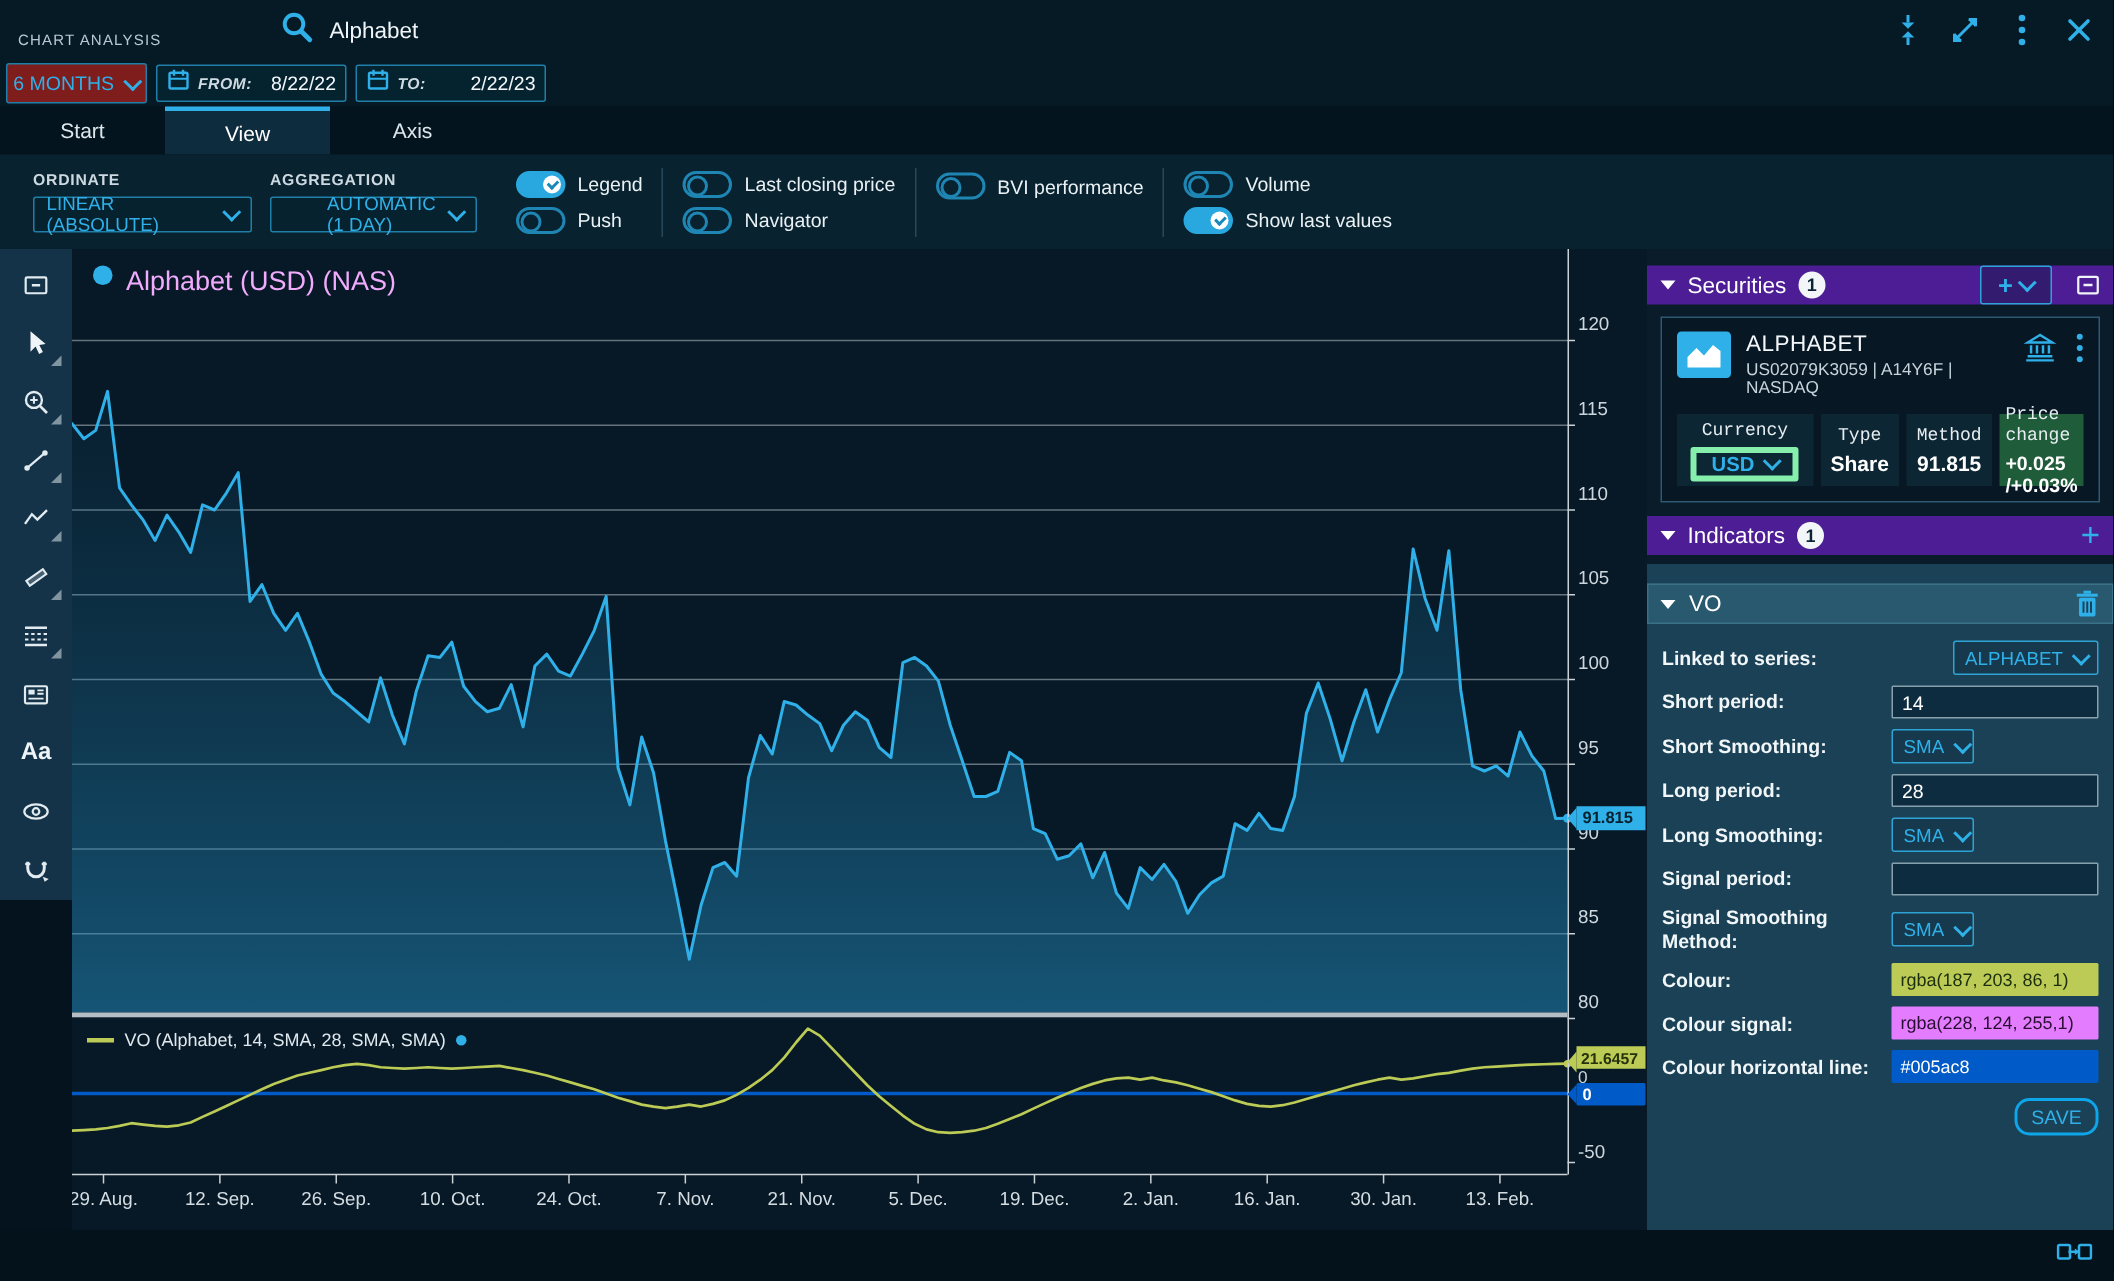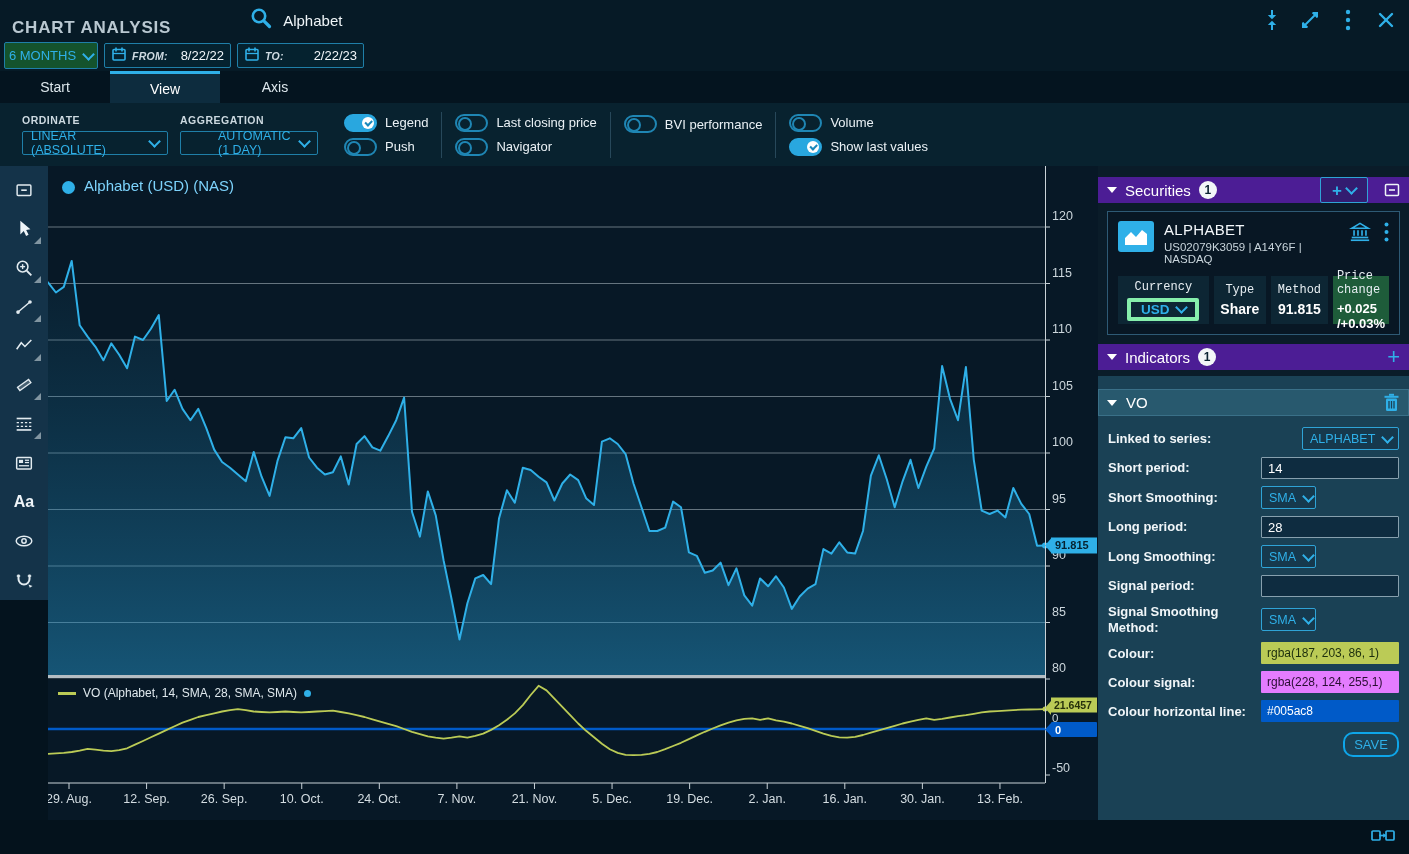--- a/index.html
+++ b/index.html
@@ -2,31 +2,31 @@
 <html><head>
 <meta charset="utf-8">
 <style>
   html,body{margin:0;padding:0;background:#000;}
   .app{position:relative;width:1409px;height:854px;background:#04131e;overflow:hidden;
        font-family:"Liberation Sans",sans-serif;color:#e8eff3;}
 
   
   .topbar{position:absolute;left:0;top:0;width:100%;height:40px;background:#061a26;
           display:flex;align-items:center;box-sizing:border-box;padding:0 12px;}
-  .app-title{font-size:17px;font-weight:bold;letter-spacing:.8px;color:#b9c8d1;margin-top:15px;}
+  .app-title{font-size:10px;font-weight:normal;letter-spacing:.8px;color:#b9c8d1;margin-top:15px;}
   .search-wrap{display:flex;align-items:center;gap:10px;margin-left:78px;}
   .search-value{font-size:15px;color:#eff5f8;}
   .win-controls{margin-left:auto;display:flex;align-items:center;gap:16px;}
   .win-controls .wicon{width:22px;height:22px;display:flex;align-items:center;justify-content:center;cursor:pointer;}
 
   
   .controls-row{position:absolute;left:0;top:40px;width:100%;height:31px;background:#061a26;
                 display:flex;align-items:center;gap:6px;box-sizing:border-box;padding-left:4px;}
   .range-btn{width:92px;height:25px;border:1px solid #1f7fa8;border-radius:2px;display:flex;
-             align-items:center;justify-content:center;gap:8px;color:#2fb0e8;font-size:13px;background:#14532d;}
+             align-items:center;justify-content:center;gap:8px;color:#2fb0e8;font-size:13px;background:#7f1d1d;}
   .date-box{width:127px;height:25px;border:1px solid #1f7fa8;border-radius:2px;display:flex;
             align-items:center;gap:5px;box-sizing:border-box;padding:0 6px;background:#05222f;}
   .date-label{font-size:10.5px;font-style:italic;font-weight:bold;color:#cfdbe2;letter-spacing:.3px;}
   .date-value{margin-left:auto;font-size:13px;color:#f2f7fa;}
 
   
   .tabs-row{position:absolute;left:0;top:71px;width:100%;height:32px;background:#04141f;display:flex;}
   .tab{width:110px;display:flex;align-items:center;justify-content:center;font-size:14px;color:#dde7ec;
        box-sizing:border-box;cursor:pointer;}
   .tab.active{background:#0d2c3e;border-top:3px solid #2fb0e8;color:#fff;}
@@ -54,22 +54,22 @@
            display:flex;flex-direction:column;align-items:center;box-sizing:border-box;padding-top:8px;gap:7px;}
   .tool{width:36px;height:32px;display:flex;align-items:center;justify-content:center;position:relative;cursor:pointer;}
   .tool.flyout::after{content:"";position:absolute;right:1px;bottom:1px;
         border-left:7px solid transparent;border-bottom:7px solid #8195a1;}
   .tool .aa{font-size:16px;font-weight:bold;color:#eef4f8;}
 
   
   .chart{position:absolute;left:48px;top:166px;width:1050px;height:654px;background:#071826;}
   .chart svg{position:absolute;left:0;top:0;}
   .chart svg text{font-family:"Liberation Sans",sans-serif;}
-  .legend-main{position:absolute;left:14px;top:11px;display:flex;align-items:flex-end;gap:9px;
-               font-size:15px;color:#7dd3fc;cursor:pointer;}
+  .legend-main{position:absolute;left:14px;top:11px;display:flex;align-items:flex-start;gap:9px;
+               font-size:18px;color:#f0abfc;cursor:pointer;}
   .legend-dot{width:13px;height:13px;border-radius:50%;background:#2fb0e8;}
   .legend-vo{position:absolute;left:10px;top:520px;display:flex;align-items:center;gap:7px;
              font-size:12px;color:#dfe8ed;cursor:pointer;}
   .vo-swatch{width:18px;height:3px;background:#bbcb56;}
   .vo-dot{width:7px;height:7px;border-radius:50%;background:#2fb0e8;}
 
   
   .panel{position:absolute;left:1098px;top:166px;width:311px;height:654px;background:#0a1c29;
          display:flex;flex-direction:column;box-sizing:border-box;}
   .sec-header{height:26px;background:#4c1d95;display:flex;align-items:center;gap:8px;

